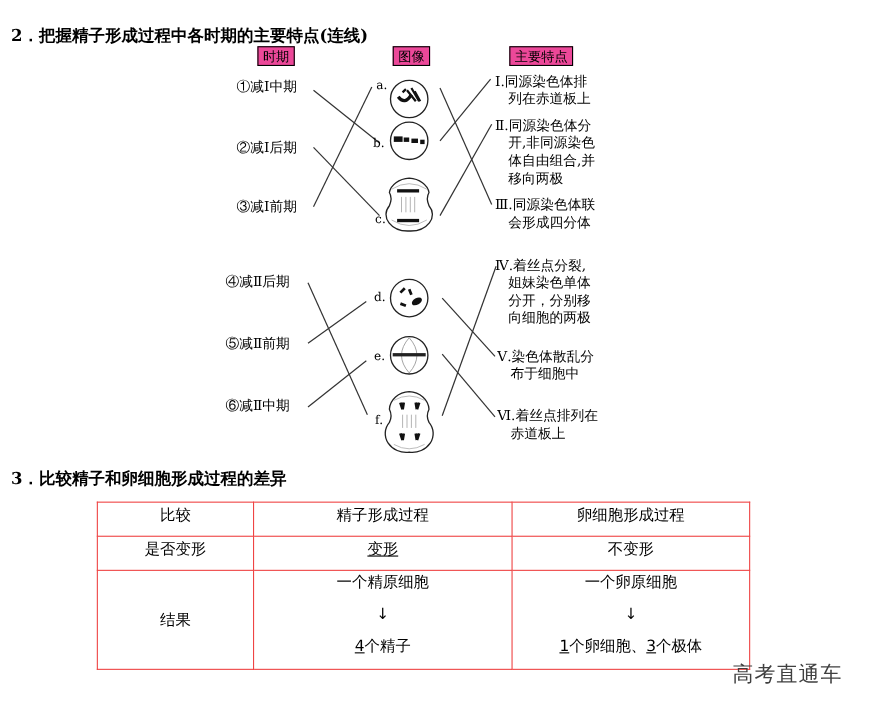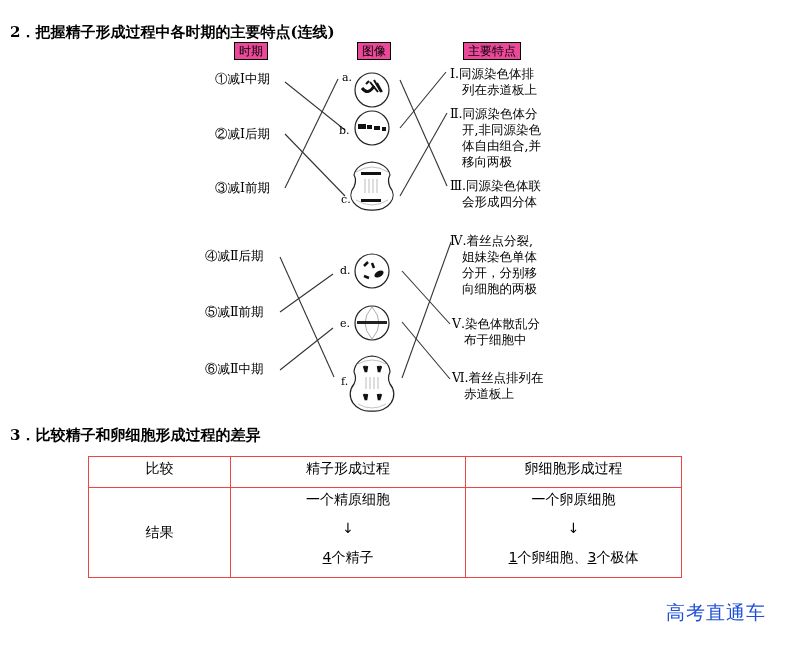--- a/index.html
+++ b/index.html
@@ -17,21 +17,21 @@
               font-family:"DejaVu Sans","Liberation Sans",sans-serif; font-size:14px; }
   table.cmp td { border:1px solid #ef4444; text-align:center; vertical-align:top; padding:0; }
   table.cmp td.c0 { width:141px; }
   table.cmp td.c1 { width:234px;margin-left:18px; }
   table.cmp td.c2 { width:215px; }
   table.cmp tr.r { height:31px; }
   table.cmp tr.r td { padding-top:3px; }
   table.cmp tr.big { height:90px; }
   .u { text-decoration:underline; }
   .res-line { height:29px; line-height:22px; }
-  .watermark { font-family:Liberation Mono, monospace; font-size:19px; color:#1d4ed8; letter-spacing:1px; }
+  .watermark { font-family:Liberation Mono, monospace; font-size:19px; color:#404040; letter-spacing:1px; }
 </style>
 </head>
 <body>
 
 <div class="abs h2" style="left:10px; top:7px;margin-top:16px;">2．把握精子形成过程中各时期的主要特点(连线)</div>
 
 <svg class="diagram" width="803" height="430">
   <g stroke="#333" stroke-width="1.1" fill="none">
 
     <line x1="285" y1="82" x2="345" y2="130"></line>
@@ -147,20 +147,25 @@
 
 <div class="abs h2" style="left:10px; top:426px;">3．比较精子和卵细胞形成过程的差异</div>
 
 <table class="cmp">
   <tbody>
       <tr class="r">
     <td class="c0">比较</td>
     <td class="c1">精子形成过程</td>
     <td class="c2">卵细胞形成过程</td>
   </tr>
+  <tr class="r">
+    <td class="c0">是否变形</td>
+    <td class="c1"><span class="u">变形</span></td>
+    <td class="c2">不变形</td>
+  </tr>
   <tr class="big">
     <td class="c0" style="vertical-align:middle;">结果</td>
     <td class="c1">
       <div class="res-line">一个精原细胞</div>
       <div class="res-line">↓</div>
       <div class="res-line"><span class="u">4</span><span>个精子</span></div>
     </td>
     <td class="c2">
       <div class="res-line">一个卵原细胞</div>
       <div class="res-line">↓</div>

